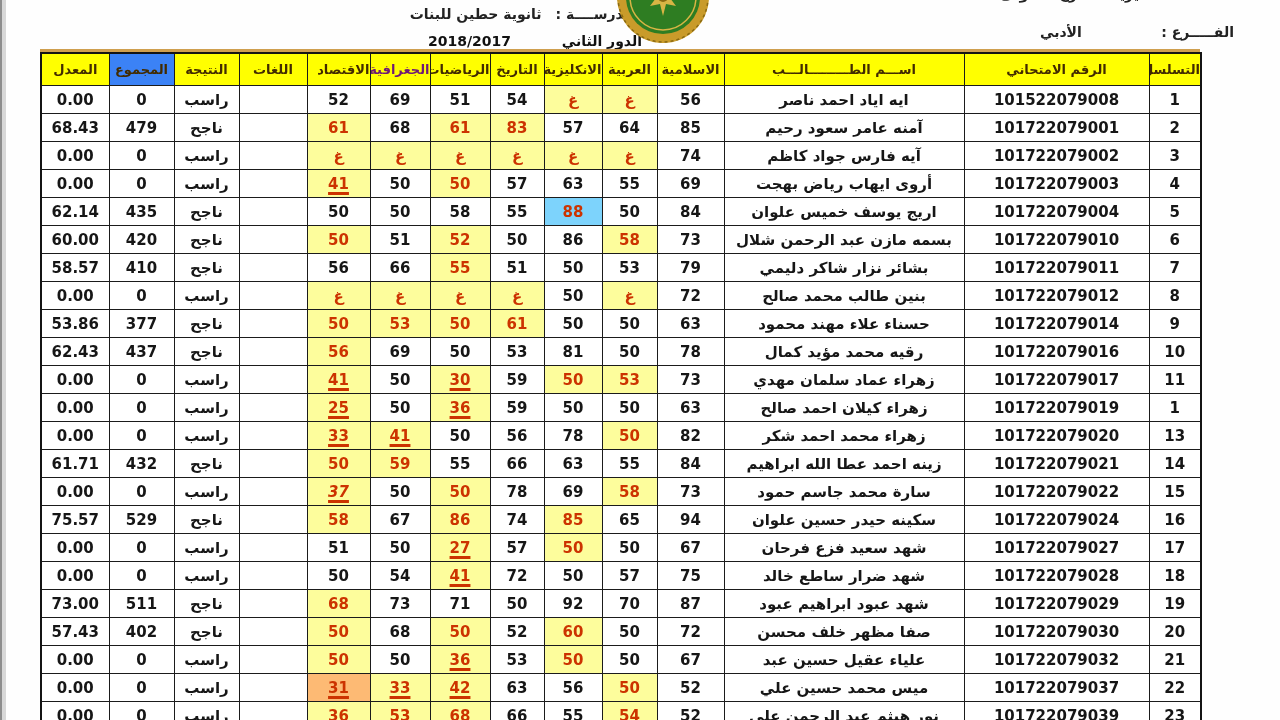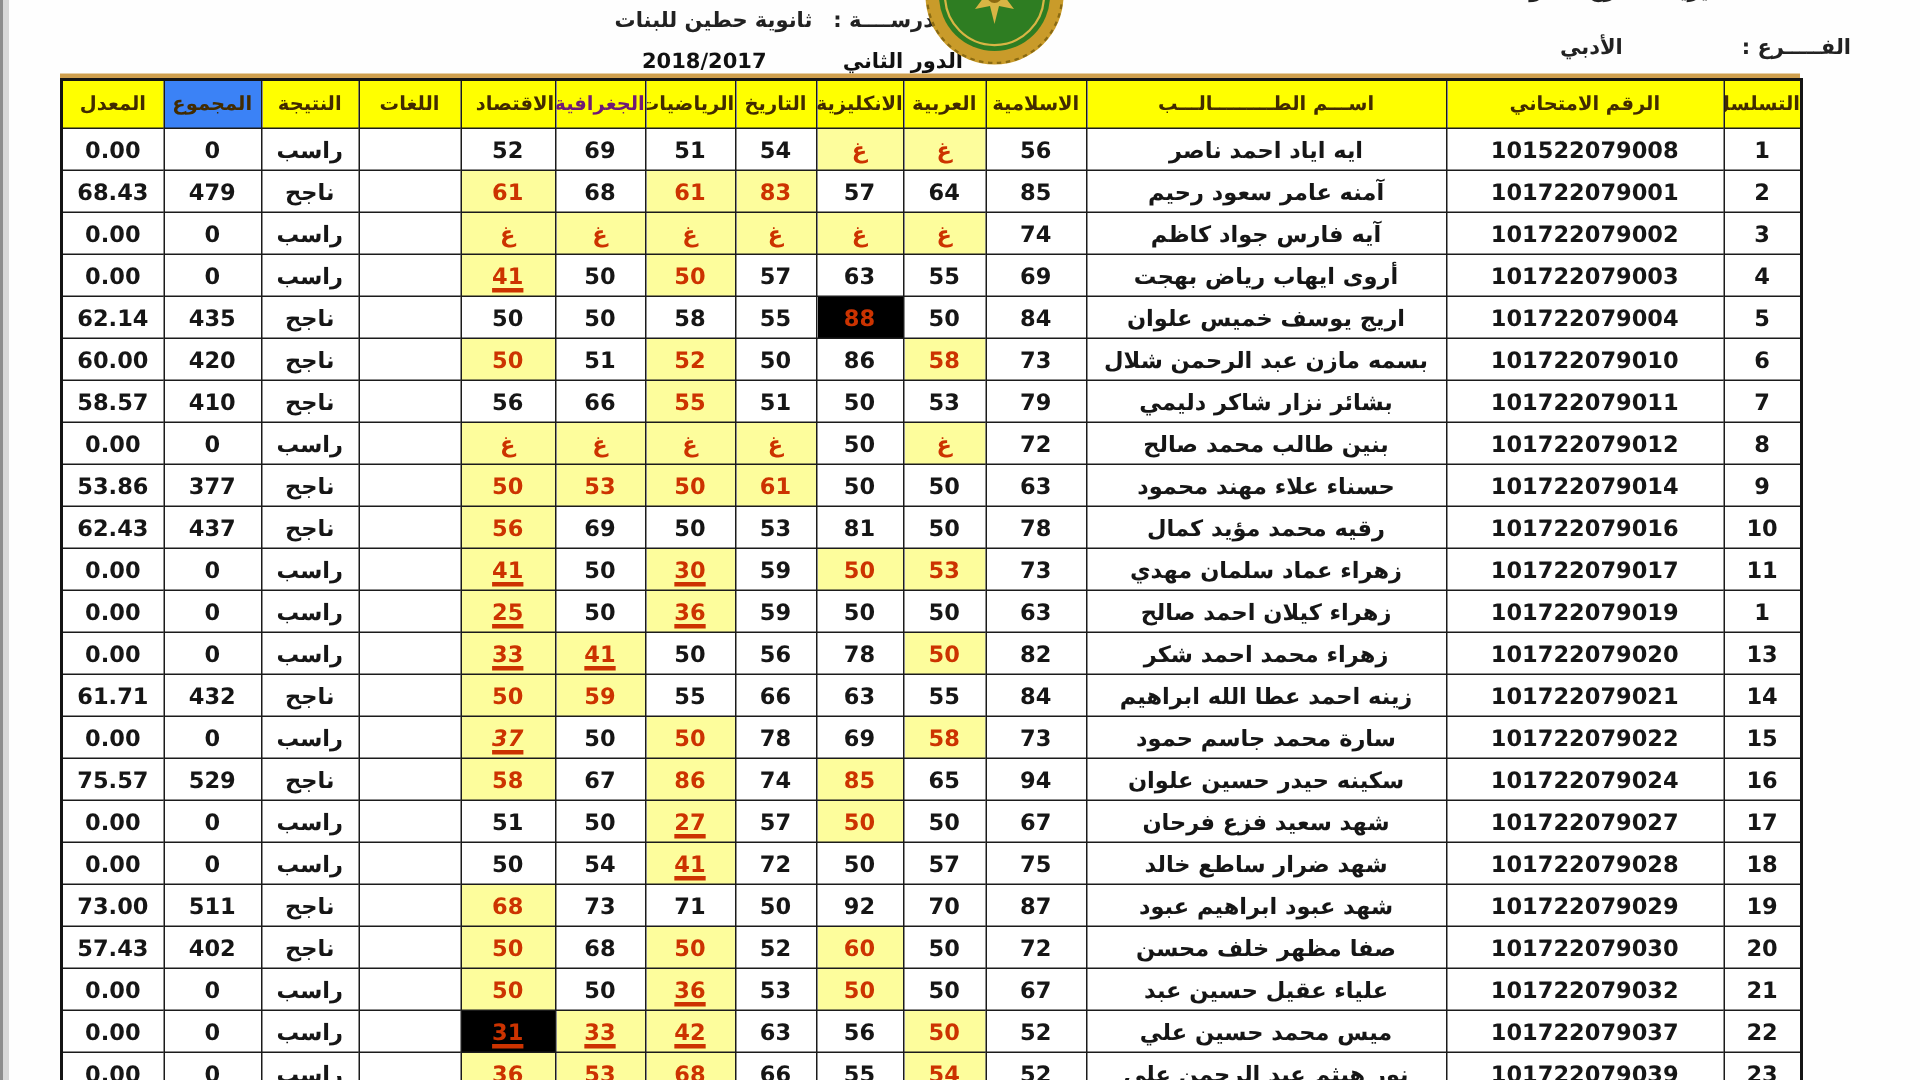--- a/index.html
+++ b/index.html
@@ -207,21 +207,21 @@
           <td class="col-result">راسب</td>
           <td class="col-total">0</td>
           <td class="col-average">0.00</td>
         </tr>
         <tr>
           <td class="col-serial">5</td>
           <td class="col-exam_no">101722079004</td>
           <td class="col-name">اريج يوسف خميس علوان</td>
           <td class="col-islamic">84</td>
           <td class="col-arabic">50</td>
-          <td class="col-english hl" style="background: #000000; color: rgb(204, 51, 0); text-align: center;">88</td>
+          <td class="col-english hl" style="background: #7dd3fc; color: rgb(204, 51, 0); text-align: center;">88</td>
           <td class="col-history">55</td>
           <td class="col-math">58</td>
           <td class="col-geography">50</td>
           <td class="col-economics">50</td>
           <td class="col-languages"></td>
           <td class="col-result">ناجح</td>
           <td class="col-total">435</td>
           <td class="col-average">62.14</td>
         </tr>
         <tr>
@@ -483,21 +483,21 @@
         <tr>
           <td class="col-serial">22</td>
           <td class="col-exam_no">101722079037</td>
           <td class="col-name">ميس محمد حسين علي</td>
           <td class="col-islamic">52</td>
           <td class="col-arabic hl" style="background: rgb(253, 253, 156); color: rgb(204, 51, 0);">50</td>
           <td class="col-english">56</td>
           <td class="col-history">63</td>
           <td class="col-math hl fail-underline" style="background: rgb(253, 253, 156); color: rgb(204, 51, 0);">42</td>
           <td class="col-geography hl fail-underline" style="background: rgb(253, 253, 156); color: rgb(204, 51, 0);">33</td>
-          <td class="col-economics hl fail-underline" style="background: #000000; color: rgb(204, 51, 0); margin-top: 44px;">31</td>
+          <td class="col-economics hl fail-underline" style="background: #fdba74; color: rgb(204, 51, 0); margin-top: 44px;">31</td>
           <td class="col-languages"></td>
           <td class="col-result">راسب</td>
           <td class="col-total">0</td>
           <td class="col-average">0.00</td>
         </tr>
         <tr>
           <td class="col-serial">23</td>
           <td class="col-exam_no">101722079039</td>
           <td class="col-name">نور هيثم عبد الرحمن علي</td>
           <td class="col-islamic">52</td>

